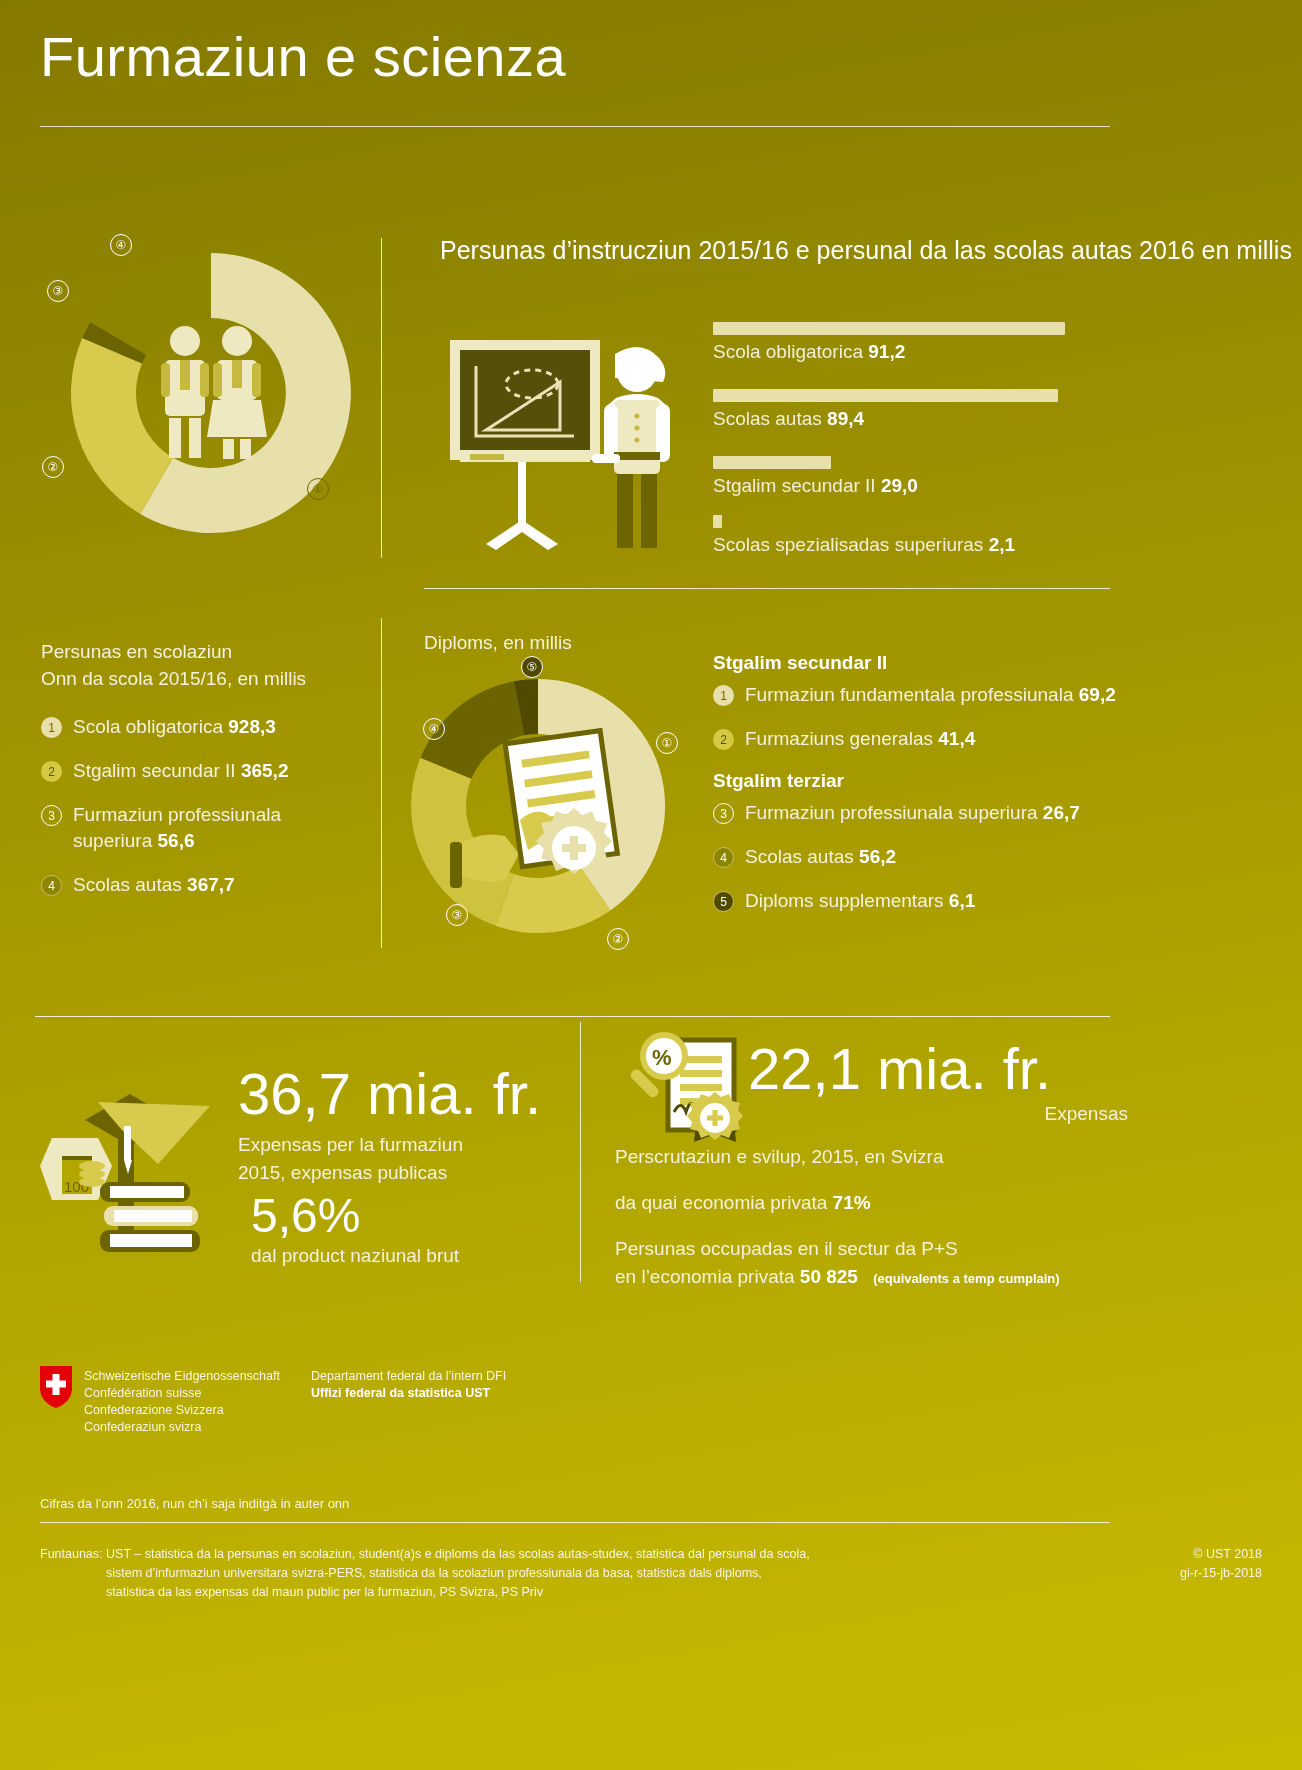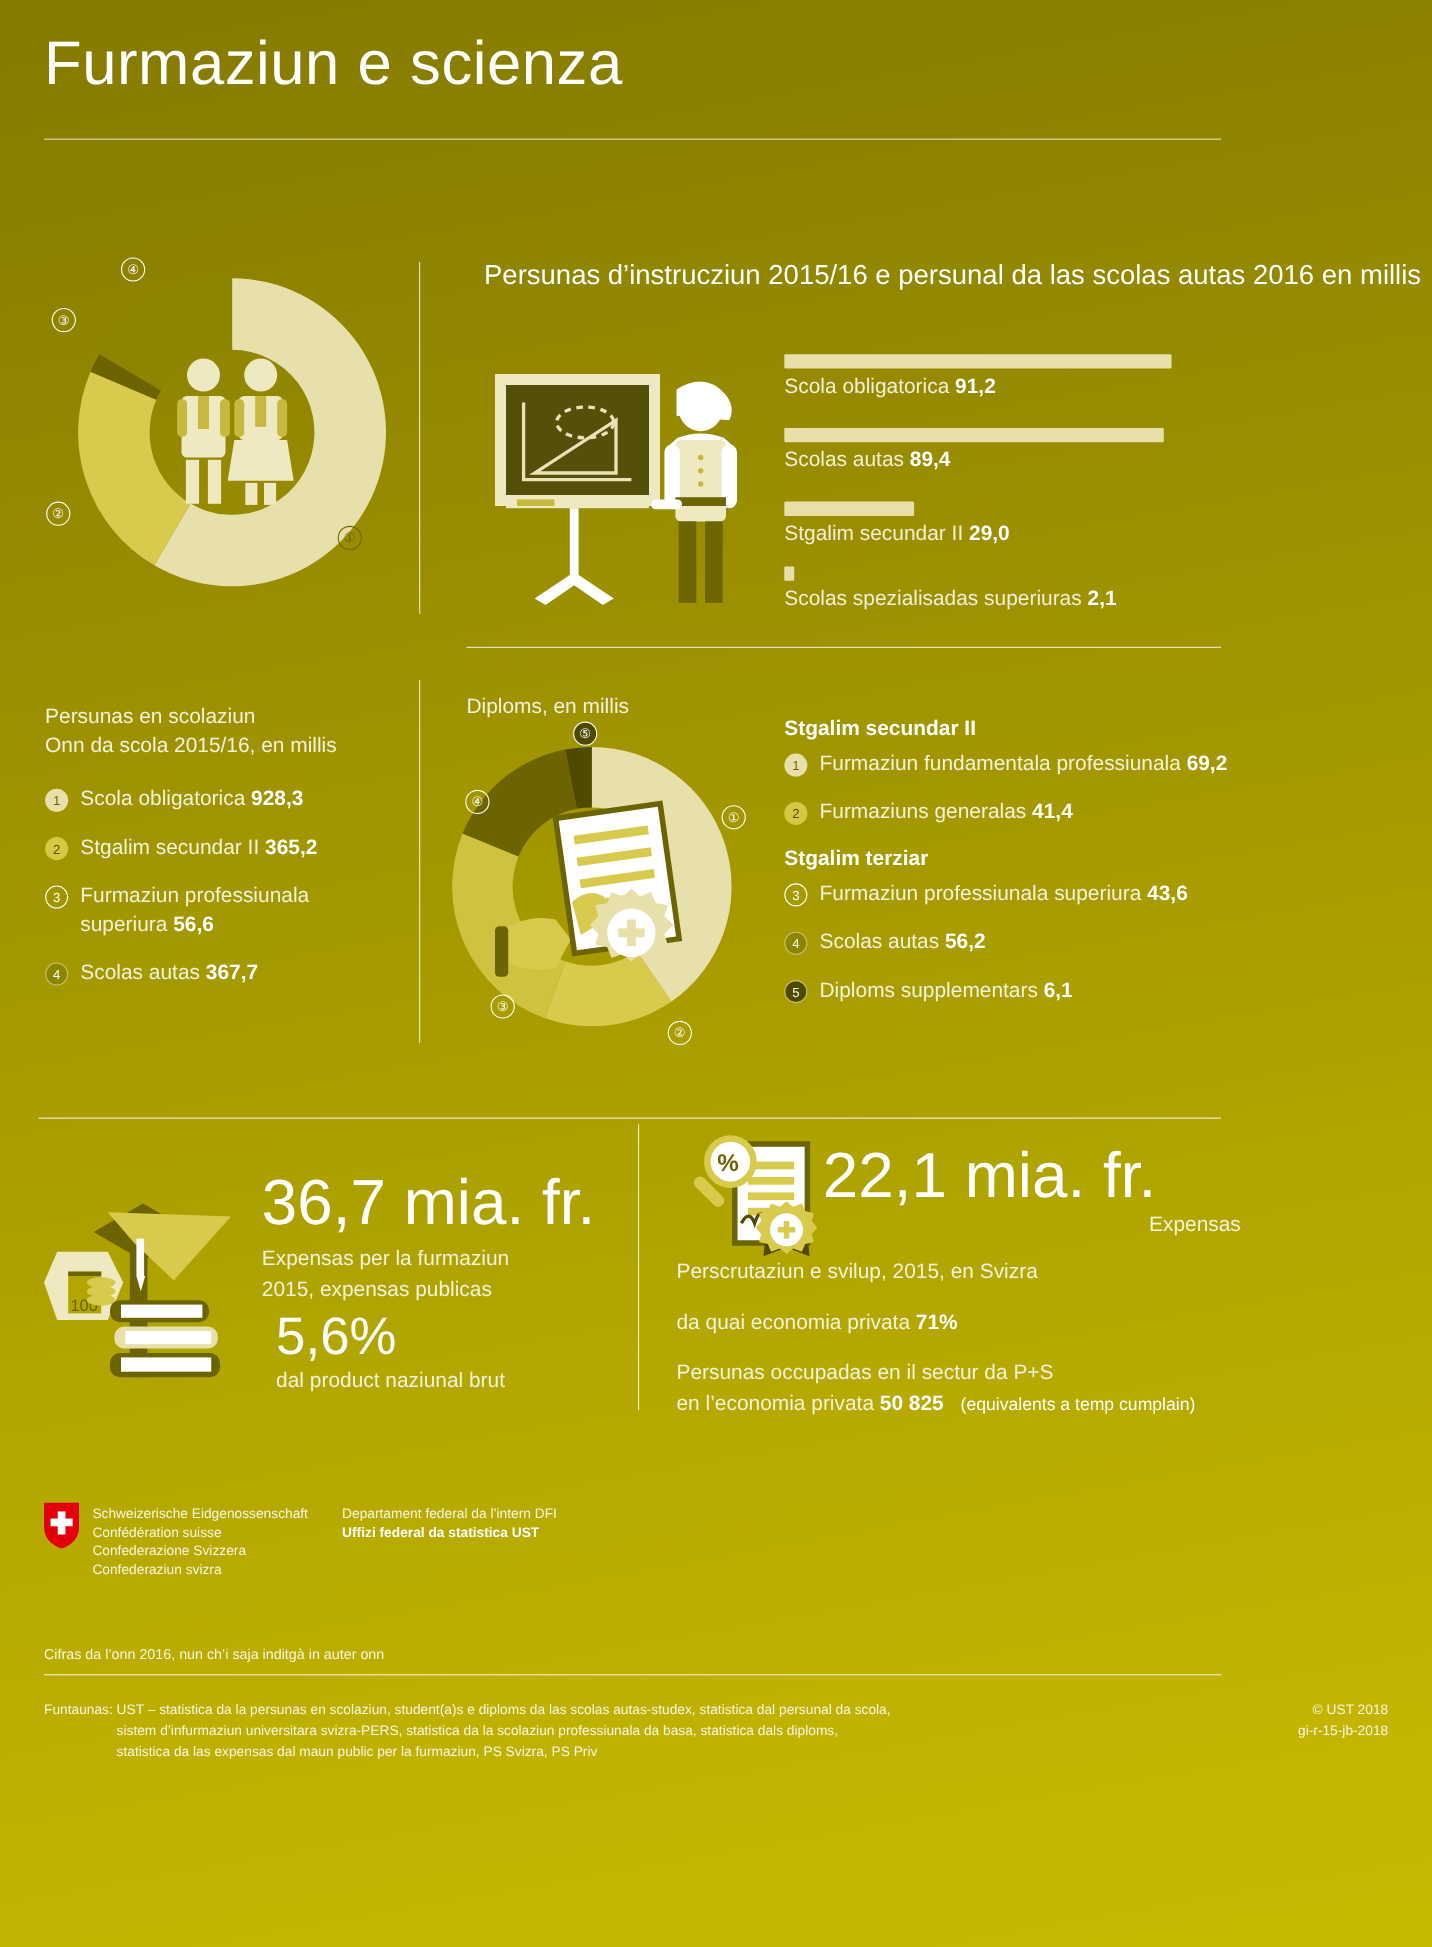--- a/index.html
+++ b/index.html
@@ -90,21 +90,21 @@
 
   .grp-head { font-size: 19px; font-weight: 700; color: #ffffff; margin-bottom: 8px; }
 
   
   .big {
     font-size: 58px; font-weight: 300; color: #ffffff; line-height: 1;
     letter-spacing: 0px;
   }
   .sub { font-size: 19px; line-height: 28px; color: #f4f1dd; }
   .sub b { color: #ffffff; font-weight: 700; }
-  .tiny { font-size: 16px; font-weight: 400; color: #ffffff; }
+  .tiny { font-size: 13px; font-weight: 700; color: #ffffff; }
 
   
   .logo-text { font-size: 12.5px; line-height: 17px; color: #f7f5e4; font-stretch: condensed; }
   .logo-text b { font-weight: 700; color: #ffffff; }
   .foot-note { font-size: 13px; color: #f7f5e4; }
   .rule-foot {
     position: absolute; left: 40px; width: 1070px; height: 1px;
     background: rgba(255,255,255,0.8);
   }
   .src { font-size: 12.5px; line-height: 19px; color: #f7f5e4; }
@@ -322,21 +322,21 @@
       <span>
         <span>Furmaziuns generalas</span>
         <b>41,4</b>
       </span>
     </div>
     <div class="grp-head" style="margin-top:14px;">Stgalim terziar</div>
     <div class="legend-row">
       <span class="num out">3</span>
       <span>
         <span>Furmaziun professiunala superiura</span>
-        <b>43,6</b>
+        <b>26,7</b>
       </span>
     </div>
     <div class="legend-row">
       <span class="num fill-d">4</span>
       <span>
         <span>Scolas autas</span>
         <b>56,2</b>
       </span>
     </div>
     <div class="legend-row">

